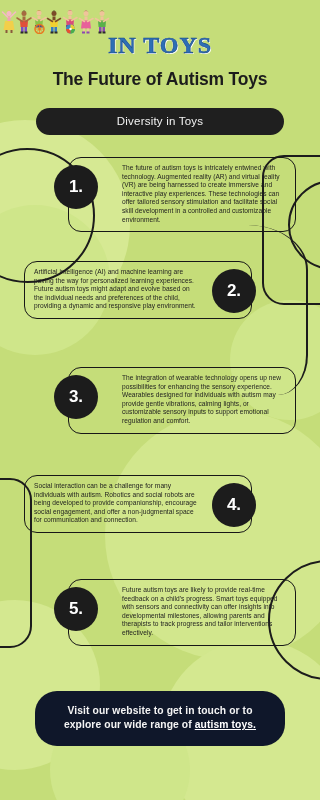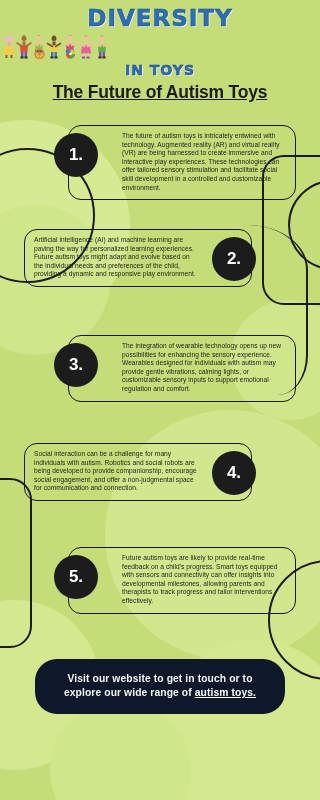--- a/index.html
+++ b/index.html
@@ -47,30 +47,30 @@
   
   .logo { width:320px; padding-top:6px; text-align:center; }
   .logo-word {
     font-family:"DejaVu Sans", sans-serif;
     font-weight:bold; letter-spacing:1px;
     color:#2d6fb5;
     -webkit-text-stroke:0.6px #1a4b85;
     text-shadow: 1px 1px 0 #ffffff, -0.5px -0.5px 0 #ffffff;
   }
   .logo-word.top { font-size:23px; line-height:25px; }
-  .logo-word.bot { font-size:14px; line-height:23px; }
+  .logo-word.bot { font-size:24px; line-height:23px;font-family:Liberation Serif, serif; }
   .logo-kids { height:27px; margin:1px 0 0; display:block; }
 
   .page-title {
     text-align:center;
     font-size:17.5px;
     font-weight:bold;
     color:#1c1c1c;
     letter-spacing:-0.2px;
-    text-decoration:underline;
+    margin-top:12px;
   }
 
   
   .pill {
     margin:18px auto 0;
     width:248px;
     background:#1f1f1f;
     color:#f2f2f2;
     border-radius:20px;
     text-align:center;
@@ -157,21 +157,20 @@
     <div class="ring r2"></div>
     <div class="ring r3"></div>
     <div class="rrect q1"></div>
     <div class="rrect q2"></div>
     <div class="curve"></div>
   </div>
 
   <div class="content">
 
     <div class="logo">
-      <div class="logo-word top">DIVERSITY</div>
       <svg class="logo-kids" viewBox="0 0 230 54">
 
         <g>
           <circle cx="18" cy="13" r="5" fill="#f6b8c6"></circle>
           <path d="M13 9 q5 -5 10 0 q-5 -3 -10 0z" fill="#e8c85a"></path>
           <rect x="15" y="19" width="6" height="9" fill="#f4a0b6"></rect>
           <path d="M10 28 L26 28 L29 46 L7 46z" fill="#f2cf4a"></path>
           <path d="M15 20 L5 10" stroke="#f6b8c6" stroke-width="3" stroke-linecap="round"></path>
           <path d="M21 20 L31 10" stroke="#f6b8c6" stroke-width="3" stroke-linecap="round"></path>
           <rect x="11" y="46" width="4" height="6" fill="#8a5a3b"></rect>
@@ -256,20 +255,21 @@
           <rect x="205" y="40" width="5" height="10" fill="#8a4ab0"></rect>
           <rect x="197" y="49" width="6" height="4" fill="#2b2b2b"></rect>
           <rect x="205" y="49" width="6" height="4" fill="#2b2b2b"></rect>
         </g>
       </svg>
       <div class="logo-word bot">IN TOYS</div>
     </div>
 
     <div class="page-title">The Future of Autism Toys</div>
 
+    <div class="pill">Diversity in Toys</div>
 
     <div class="items">
 
       <div class="item item1 left-num">
         <div class="badge">1.</div>
         <div class="card">
           <p>The future of autism toys is intricately entwined with technology. Augmented reality (AR) and virtual reality (VR) are being harnessed to create immersive and interactive play experiences. These technologies can offer tailored sensory stimulation and facilitate social skill development in a controlled and customizable environment.</p>
         </div>
       </div>
 

